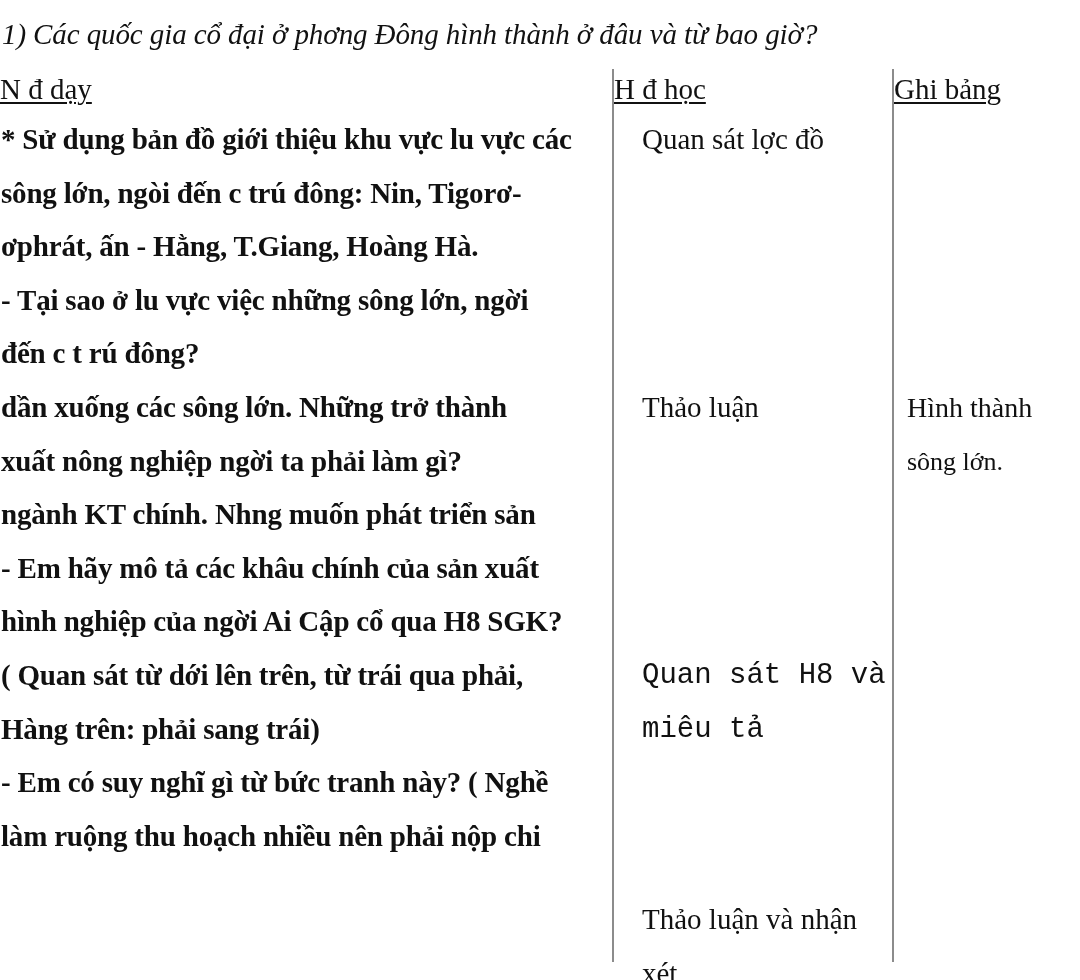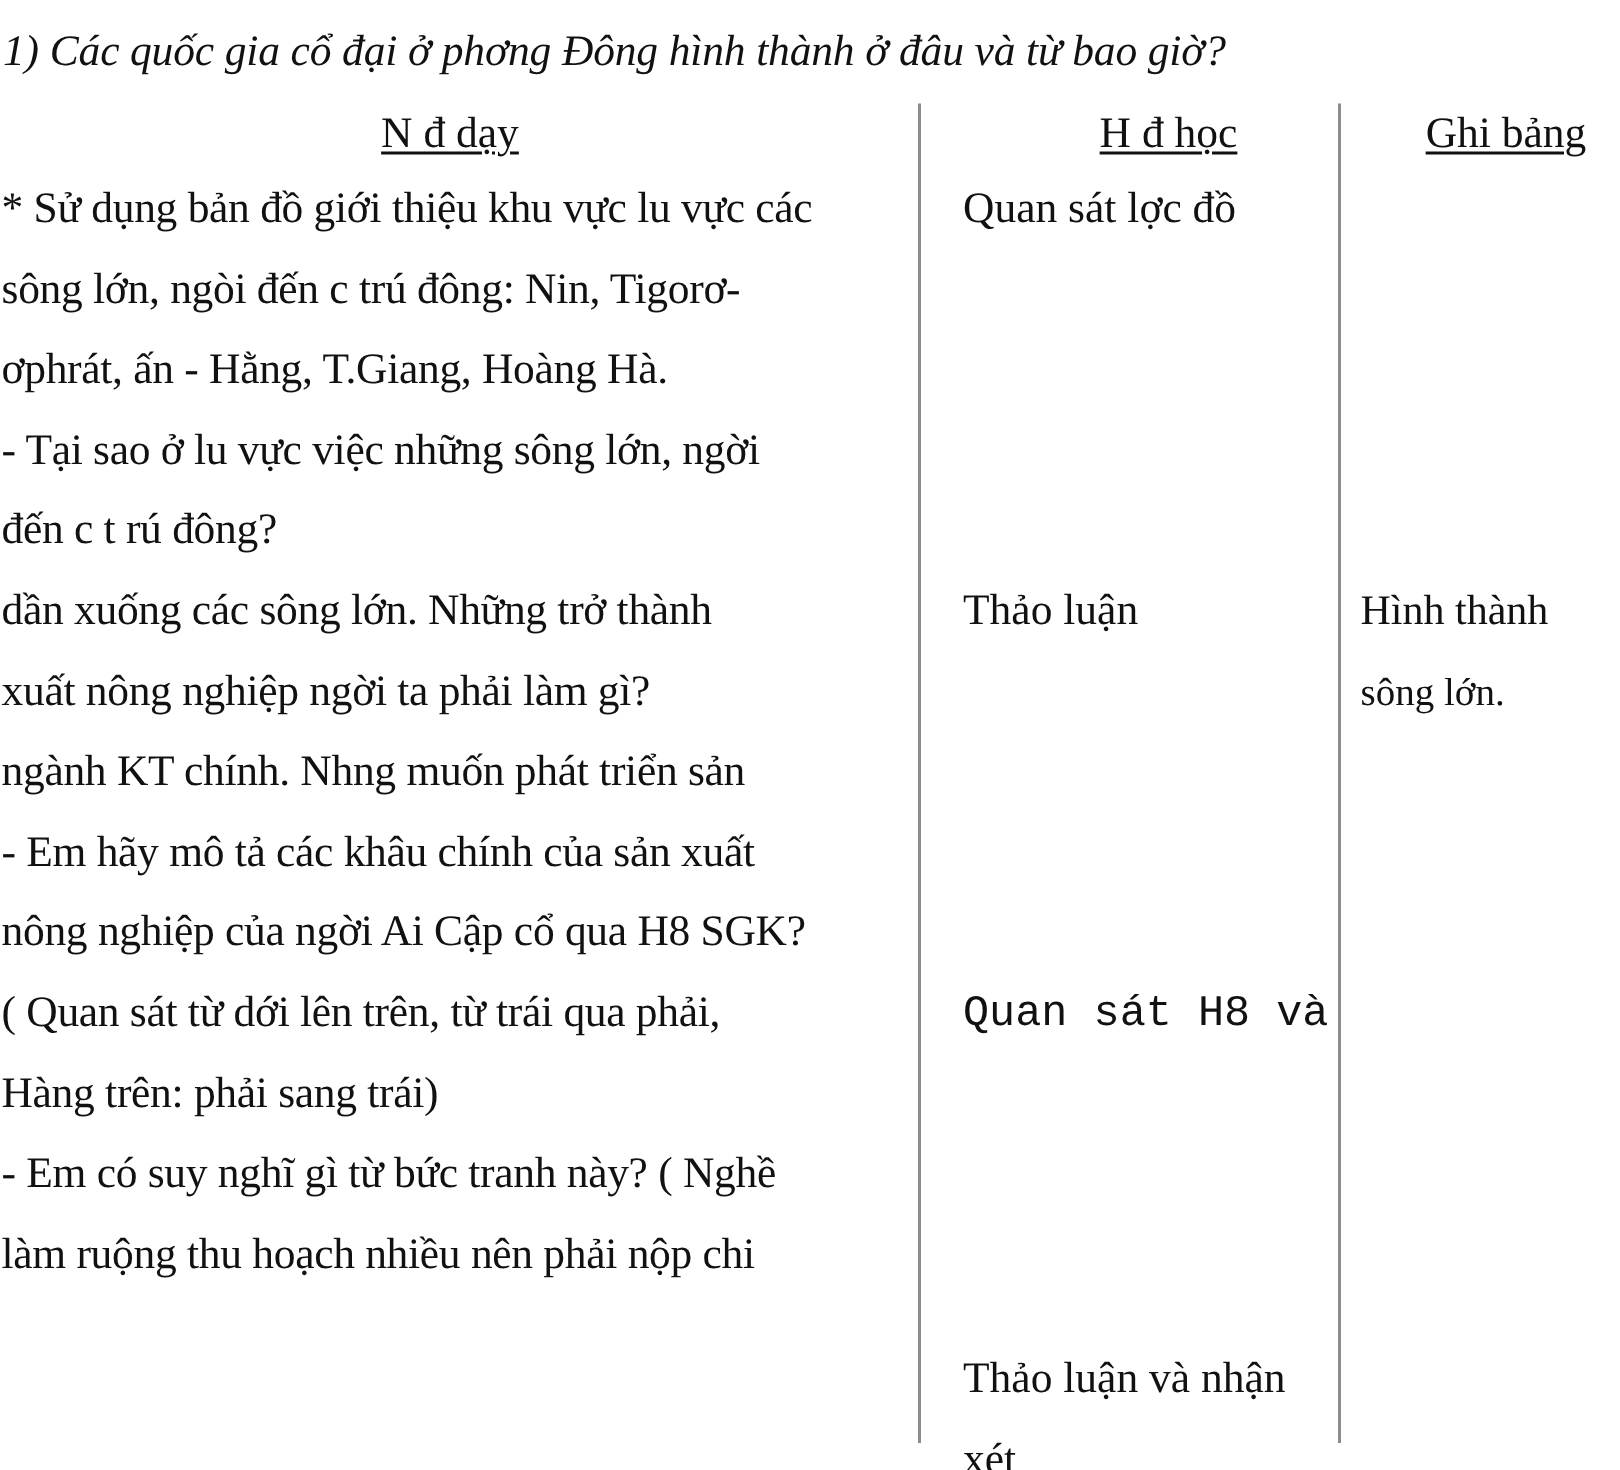--- a/index.html
+++ b/index.html
@@ -36,34 +36,34 @@
     .vline.l2 { left: 892px; }
     .hdr {
       position: absolute;
       top: 69px;
       font-size: 29px;
       line-height: 40px;
       text-decoration: underline;
       text-decoration-thickness: 1.5px;
       text-underline-offset: 3px;
       white-space: nowrap;
-      text-align: center;
+      text-align: left;
     }
     .hdr.c1 { left: 0; width: 600px; }
     .hdr.c2 { left: 614px; width: 330px; }
     .hdr.c3 { left: 894px; width: 220px; }
     .col {
       position: absolute;
       font-size: 29px;
       line-height: 53.6px;
       white-space: nowrap;
       letter-spacing: -0.2px;
     }
     .col .line { display: block; height: 53.6px; }
-    .col1 { left: 1px; top: 113px; width: 605px; }
+    .col1 { left: 1px; top: 113px; width: 605px; font-weight: bold; }
     .cell2 { position: absolute; left: 627px; font-size: 29px; line-height: 53.6px; white-space: nowrap; margin-left: 15px; }
     .cell3 { position: absolute; left: 907px; font-size: 29px; line-height: 53.6px; white-space: nowrap; }
   </style>
 </head>
 <body>
 
 <div>
   <div class="question">1) Các quốc gia cổ đại ở phơng Đông hình thành ở đâu và từ bao giờ?</div>
 
   <div class="vline l1"></div>
@@ -76,35 +76,36 @@
   <div class="col col1">
     <span class="line">* Sử dụng bản đồ giới thiệu khu vực lu vực các</span>
     <span class="line">sông lớn, ngòi đến c trú đông: Nin, Tigorơ-</span>
     <span class="line">ơphrát, ấn - Hằng, T.Giang, Hoàng Hà.</span>
     <span class="line">- Tại sao ở lu vực việc  những sông lớn, ngời</span>
     <span class="line">đến c t rú đông?</span>
     <span class="line">dần xuống các sông lớn. Những trở thành</span>
     <span class="line">xuất nông nghiệp ngời ta phải làm gì?</span>
     <span class="line">ngành KT chính. Nhng muốn  phát triển sản</span>
     <span class="line">- Em hãy mô tả các khâu chính của sản xuất</span>
-    <span class="line">nông nghiệp của ngời Ai Cập cổ qua H8 SGK?</span>
+    <span class="line">hình nghiệp của ngời Ai Cập cổ qua H8 SGK?</span>
     <span class="line">( Quan sát từ dới lên trên, từ trái qua phải,</span>
     <span class="line">Hàng trên: phải sang trái)</span>
     <span class="line">- Em có suy nghĩ gì từ bức tranh này? ( Nghề</span>
     <span class="line">làm ruộng thu hoạch nhiều nên phải nộp chi</span>
   </div>
 
   <div class="cell2" style="top:113px;">
     <div>Quan sát lợc đồ</div>
   </div>
   <div class="cell2" style="top:381px;">
     <div>Thảo luận</div>
   </div>
   <div class="cell2" style="top:649px;font-family:Liberation Mono, monospace;">
     <div>Quan sát H8 và</div>
+    <div>miêu tả</div>
   </div>
   <div class="cell2" style="top:893px;">
     <div>Thảo luận và nhận</div>
     <div>xét</div>
   </div>
 
   <div class="cell3" style="top:381px;">
     <div style="font-size:28px;">Hình thành</div>
     <div style="font-size:26px;">sông lớn.</div>
   </div>

